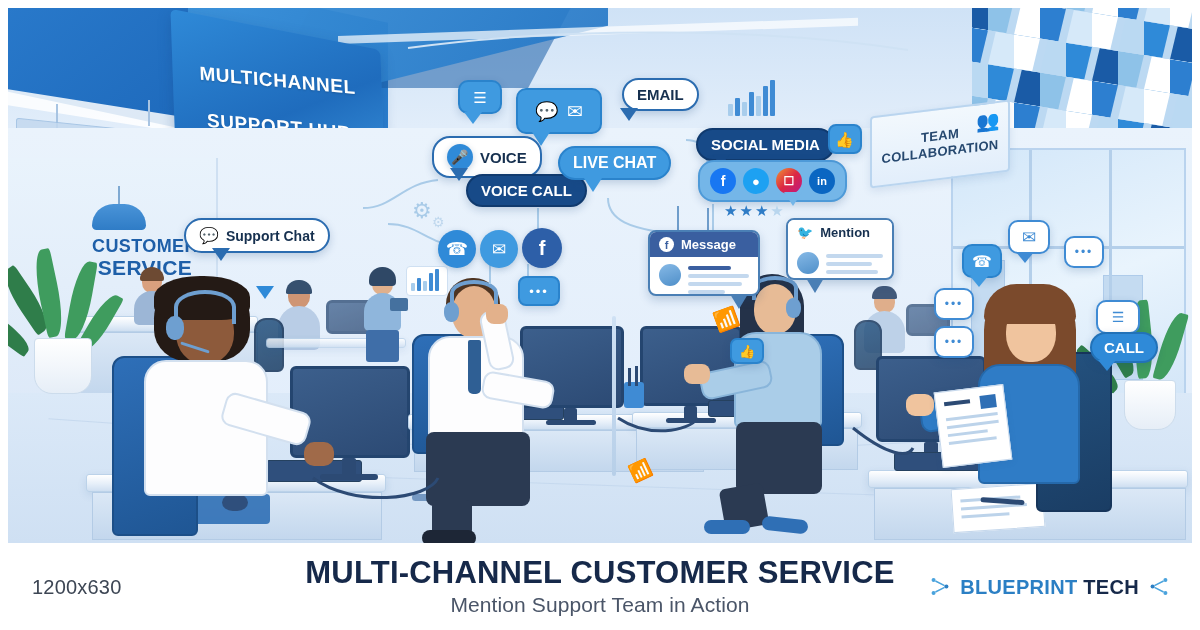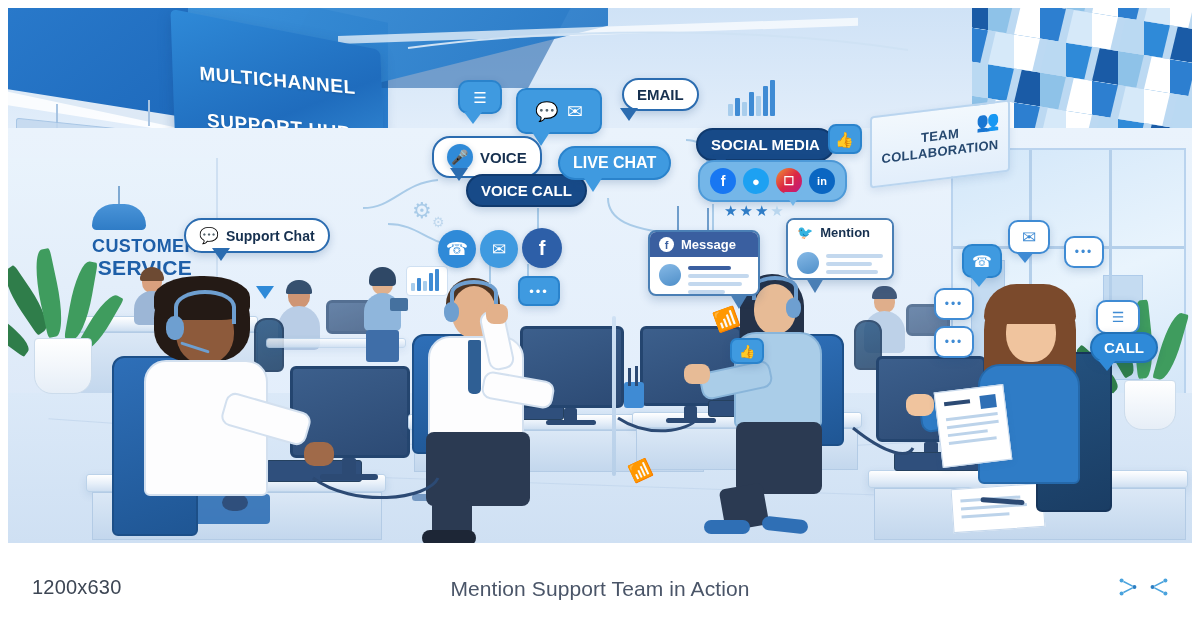--- a/index.html
+++ b/index.html
@@ -752,30 +752,32 @@
       <span>CALL</span>
     </div>
     <div class="tail" style="left:1090px;top:352px;border-top:11px solid #2f8ad8;"></div>
 
   </div>
 
   <div class="footer">
     <div class="dims">1200x630</div>
 
     <div class="ftitle-wrap">
+      <div class="ftitle">MULTI-CHANNEL CUSTOMER SERVICE</div>
       <div class="fsub">Mention Support Team in Action</div>
     </div>
 
     <div class="brand">
       <svg class="node-icon" viewBox="0 0 24 24">
         <circle cx="5" cy="5" r="2.2" fill="#4aa3dd"></circle>
         <circle cx="5" cy="19" r="2.2" fill="#4aa3dd"></circle>
         <circle cx="19" cy="12" r="2.2" fill="#2b7fc4"></circle>
         <path d="M7 6 L17 11 M7 18 L17 13" stroke="#4aa3dd" stroke-width="1.6" fill="none"></path>
       </svg>
+      <span class="brand-name"><span class="bn-a">BLUEPRINT</span> <span class="bn-b">TECH</span></span>
       <svg class="node-icon" viewBox="0 0 24 24">
         <circle cx="19" cy="5" r="2.2" fill="#4aa3dd"></circle>
         <circle cx="19" cy="19" r="2.2" fill="#4aa3dd"></circle>
         <circle cx="5" cy="12" r="2.2" fill="#2b7fc4"></circle>
         <path d="M17 6 L7 11 M17 18 L7 13" stroke="#4aa3dd" stroke-width="1.6" fill="none"></path>
       </svg>
     </div>
   </div>
 
 </div>

